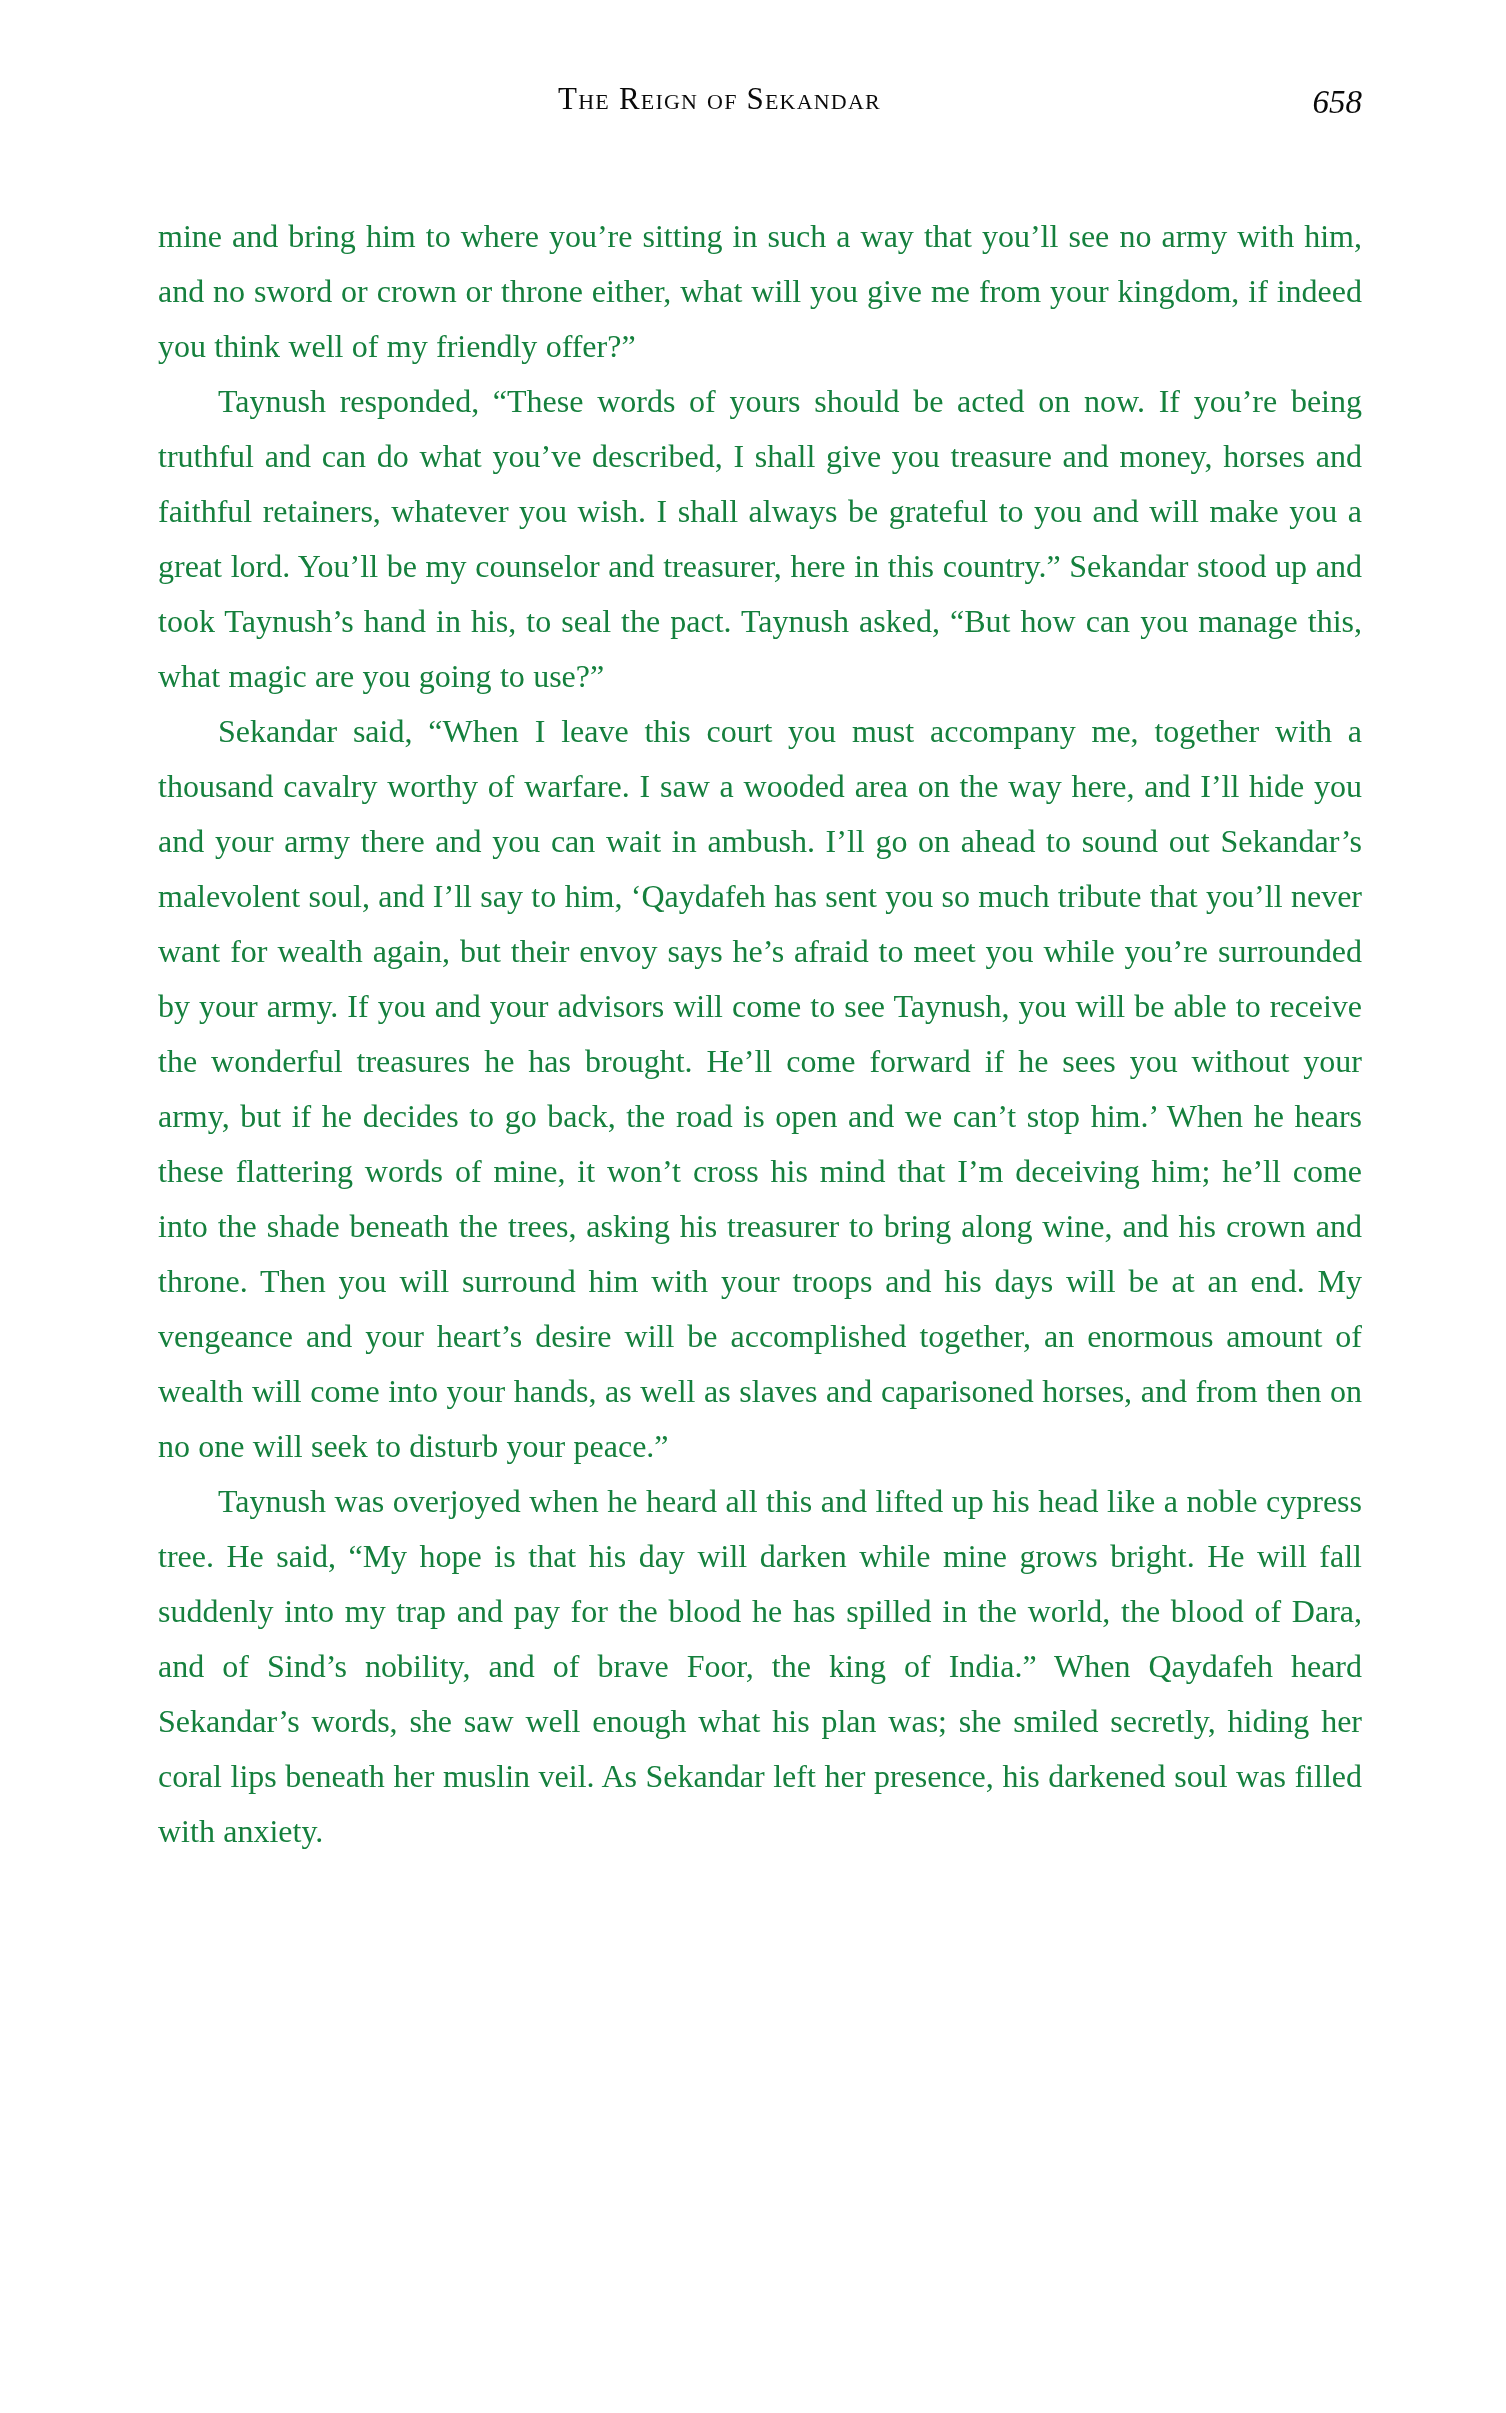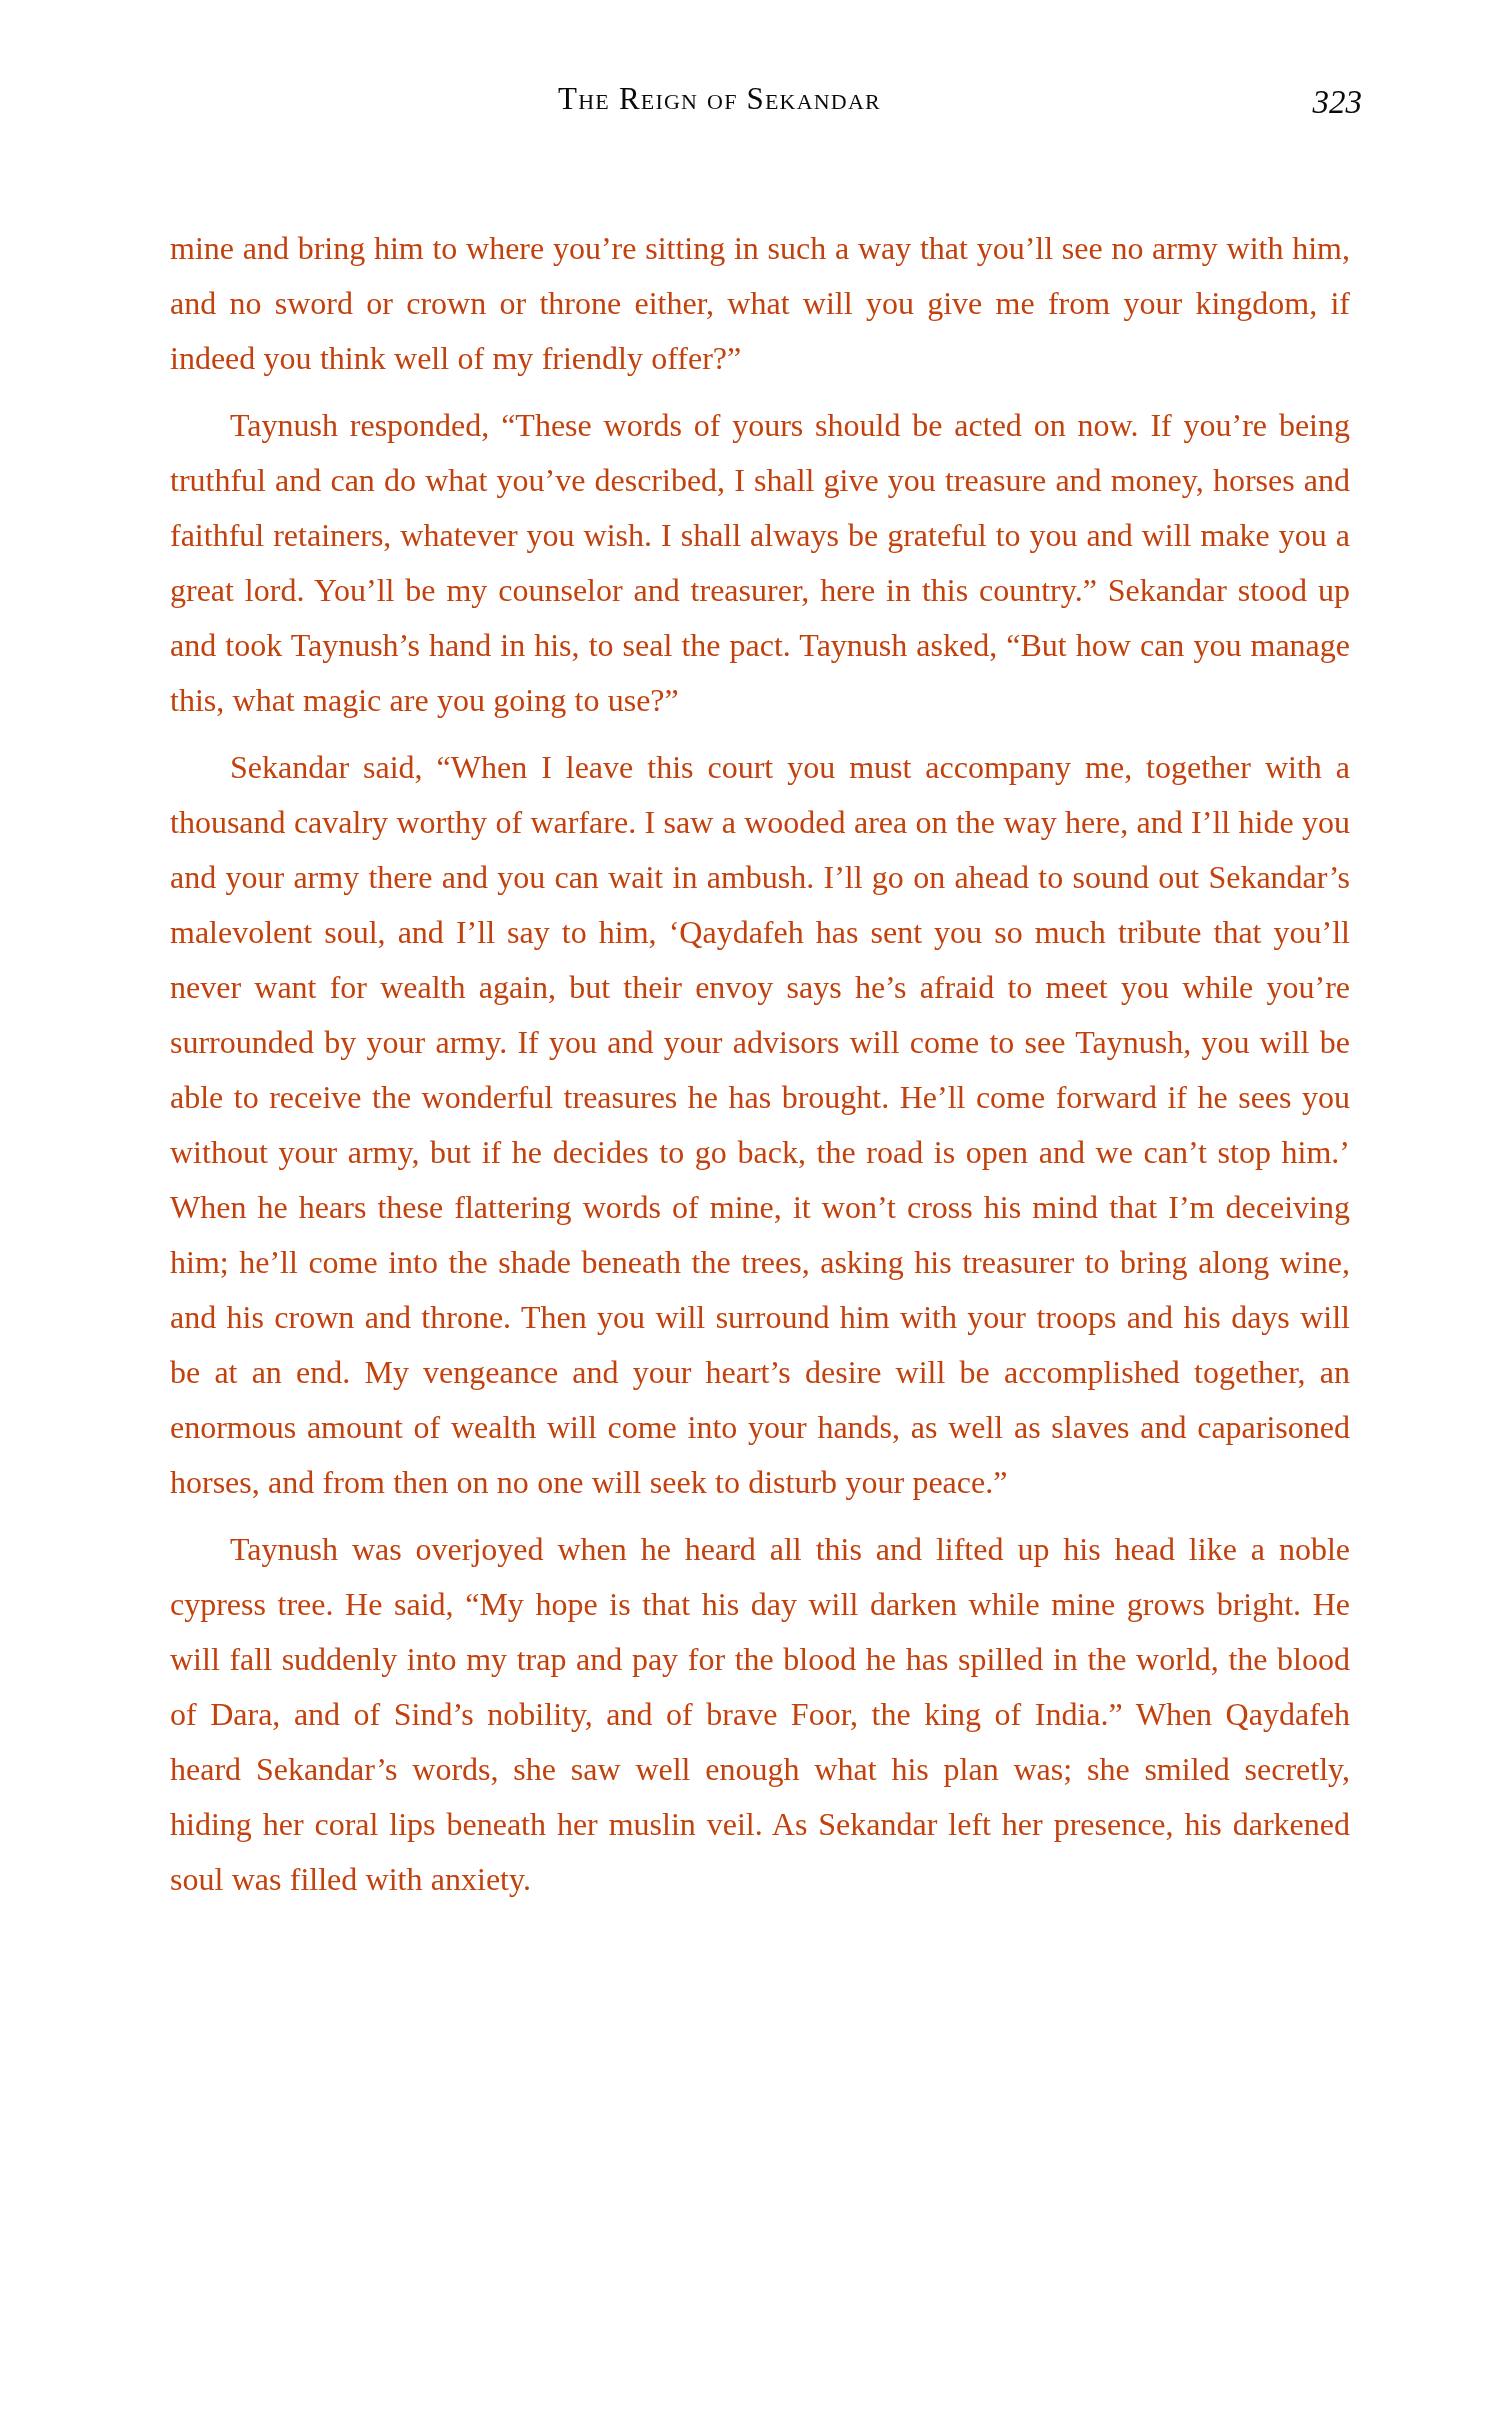--- a/index.html
+++ b/index.html
@@ -59,28 +59,28 @@
 
   
   .textblock {
     position: absolute;
     left: 158px;
     top: 209px;
     width: 1204px;
   }
 
   .textblock p {
-    margin: 12px;
+    margin: 0;
     font-size: 32px;
     line-height: 55px;
     text-align: justify;
     text-justify: inter-word;
     -webkit-hyphens: none;
     hyphens: none;
-    color: #c2410c;
+    color: #15803d;
     word-spacing: 0.01em;
   }
 
   .textblock p.indent {
     text-indent: 60px;
   }
 
   .textblock p.flush {
     text-indent: 0;
   }
@@ -96,21 +96,21 @@
   }
   .textblock p::after { content: none; }
 </style>
 </head>
 <body>
 
 <div class="page">
 
   <div class="running-head">
     <div class="running-head-title">The Reign of Sekandar</div>
-    <div class="folio">323</div>
+    <div class="folio">658</div>
   </div>
 
   <div class="textblock">
     <p class="flush">mine and bring him to where you’re sitting in such a way that you’ll see no army with him, and no sword or crown or throne either, what will you give me from your kingdom, if indeed you think well of my friendly offer?”</p>
     <p class="indent">Taynush responded, “These words of yours should be acted on now. If you’re being truthful and can do what you’ve described, I shall give you treasure and money, horses and faithful retainers, whatever you wish. I shall always be grateful to you and will make you a great lord. You’ll be my counselor and treasurer, here in this country.” Sekandar stood up and took Taynush’s hand in his, to seal the pact. Taynush asked, “But how can you manage this, what magic are you going to use?”</p>
     <p class="indent">Sekandar said, “When I leave this court you must accompany me, together with a thousand cavalry worthy of warfare. I saw a wooded area on the way here, and I’ll hide you and your army there and you can wait in ambush. I’ll go on ahead to sound out Sekandar’s malevolent soul, and I’ll say to him, ‘Qaydafeh has sent you so much tribute that you’ll never want for wealth again, but their envoy says he’s afraid to meet you while you’re surrounded by your army. If you and your advisors will come to see Taynush, you will be able to receive the wonderful treasures he has brought. He’ll come forward if he sees you without your army, but if he decides to go back, the road is open and we can’t stop him.’ When he hears these flattering words of mine, it won’t cross his mind that I’m deceiving him; he’ll come into the shade beneath the trees, asking his treasurer to bring along wine, and his crown and throne. Then you will surround him with your troops and his days will be at an end. My vengeance and your heart’s desire will be accomplished together, an enormous amount of wealth will come into your hands, as well as slaves and caparisoned horses, and from then on no one will seek to disturb your peace.”</p>
     <p class="indent">Taynush was overjoyed when he heard all this and lifted up his head like a noble cypress tree. He said, “My hope is that his day will darken while mine grows bright. He will fall suddenly into my trap and pay for the blood he has spilled in the world, the blood of Dara, and of Sind’s nobility, and of brave Foor, the king of India.” When Qaydafeh heard Sekandar’s words, she saw well enough what his plan was; she smiled secretly, hiding her coral lips beneath her muslin veil. As Sekandar left her presence, his darkened soul was filled with anxiety.</p>
   </div>
 
 </div>

